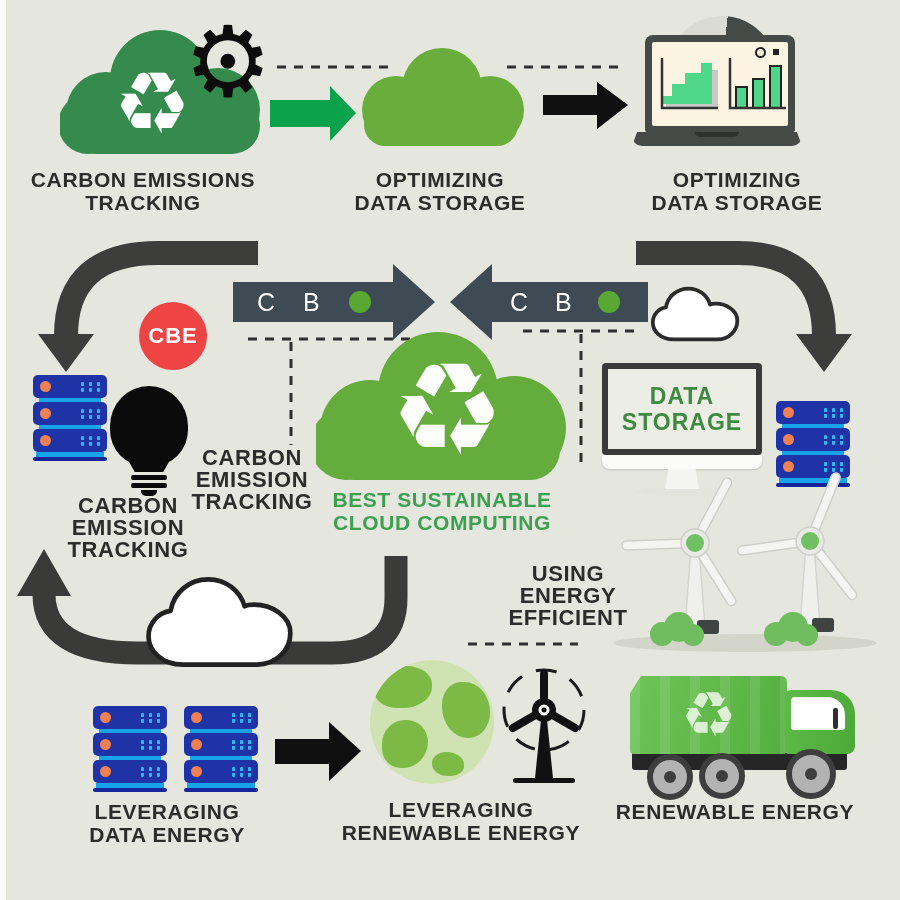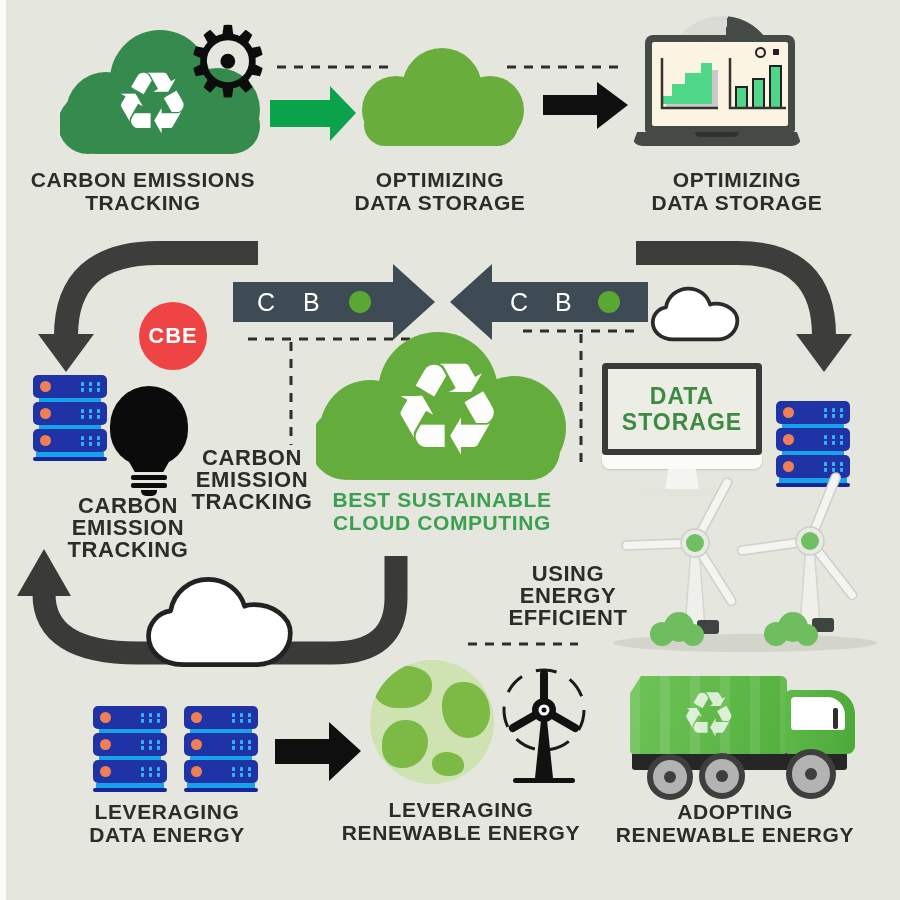--- a/index.html
+++ b/index.html
@@ -471,18 +471,17 @@
   </div>
   <div class="label" style="left:167px;top:800px;">
     <div>LEVERAGING</div>
     <div>DATA ENERGY</div>
   </div>
   <div class="label" style="left:461px;top:798px;">
     <div>LEVERAGING</div>
     <div>RENEWABLE ENERGY</div>
   </div>
   <div class="label" style="left:735px;top:800px;">
-    <div>ADOPTING</div>
     <div>RENEWABLE ENERGY</div>
   </div>
 
   <div class="white-edge"></div>
 </div>
 
 </body></html>

